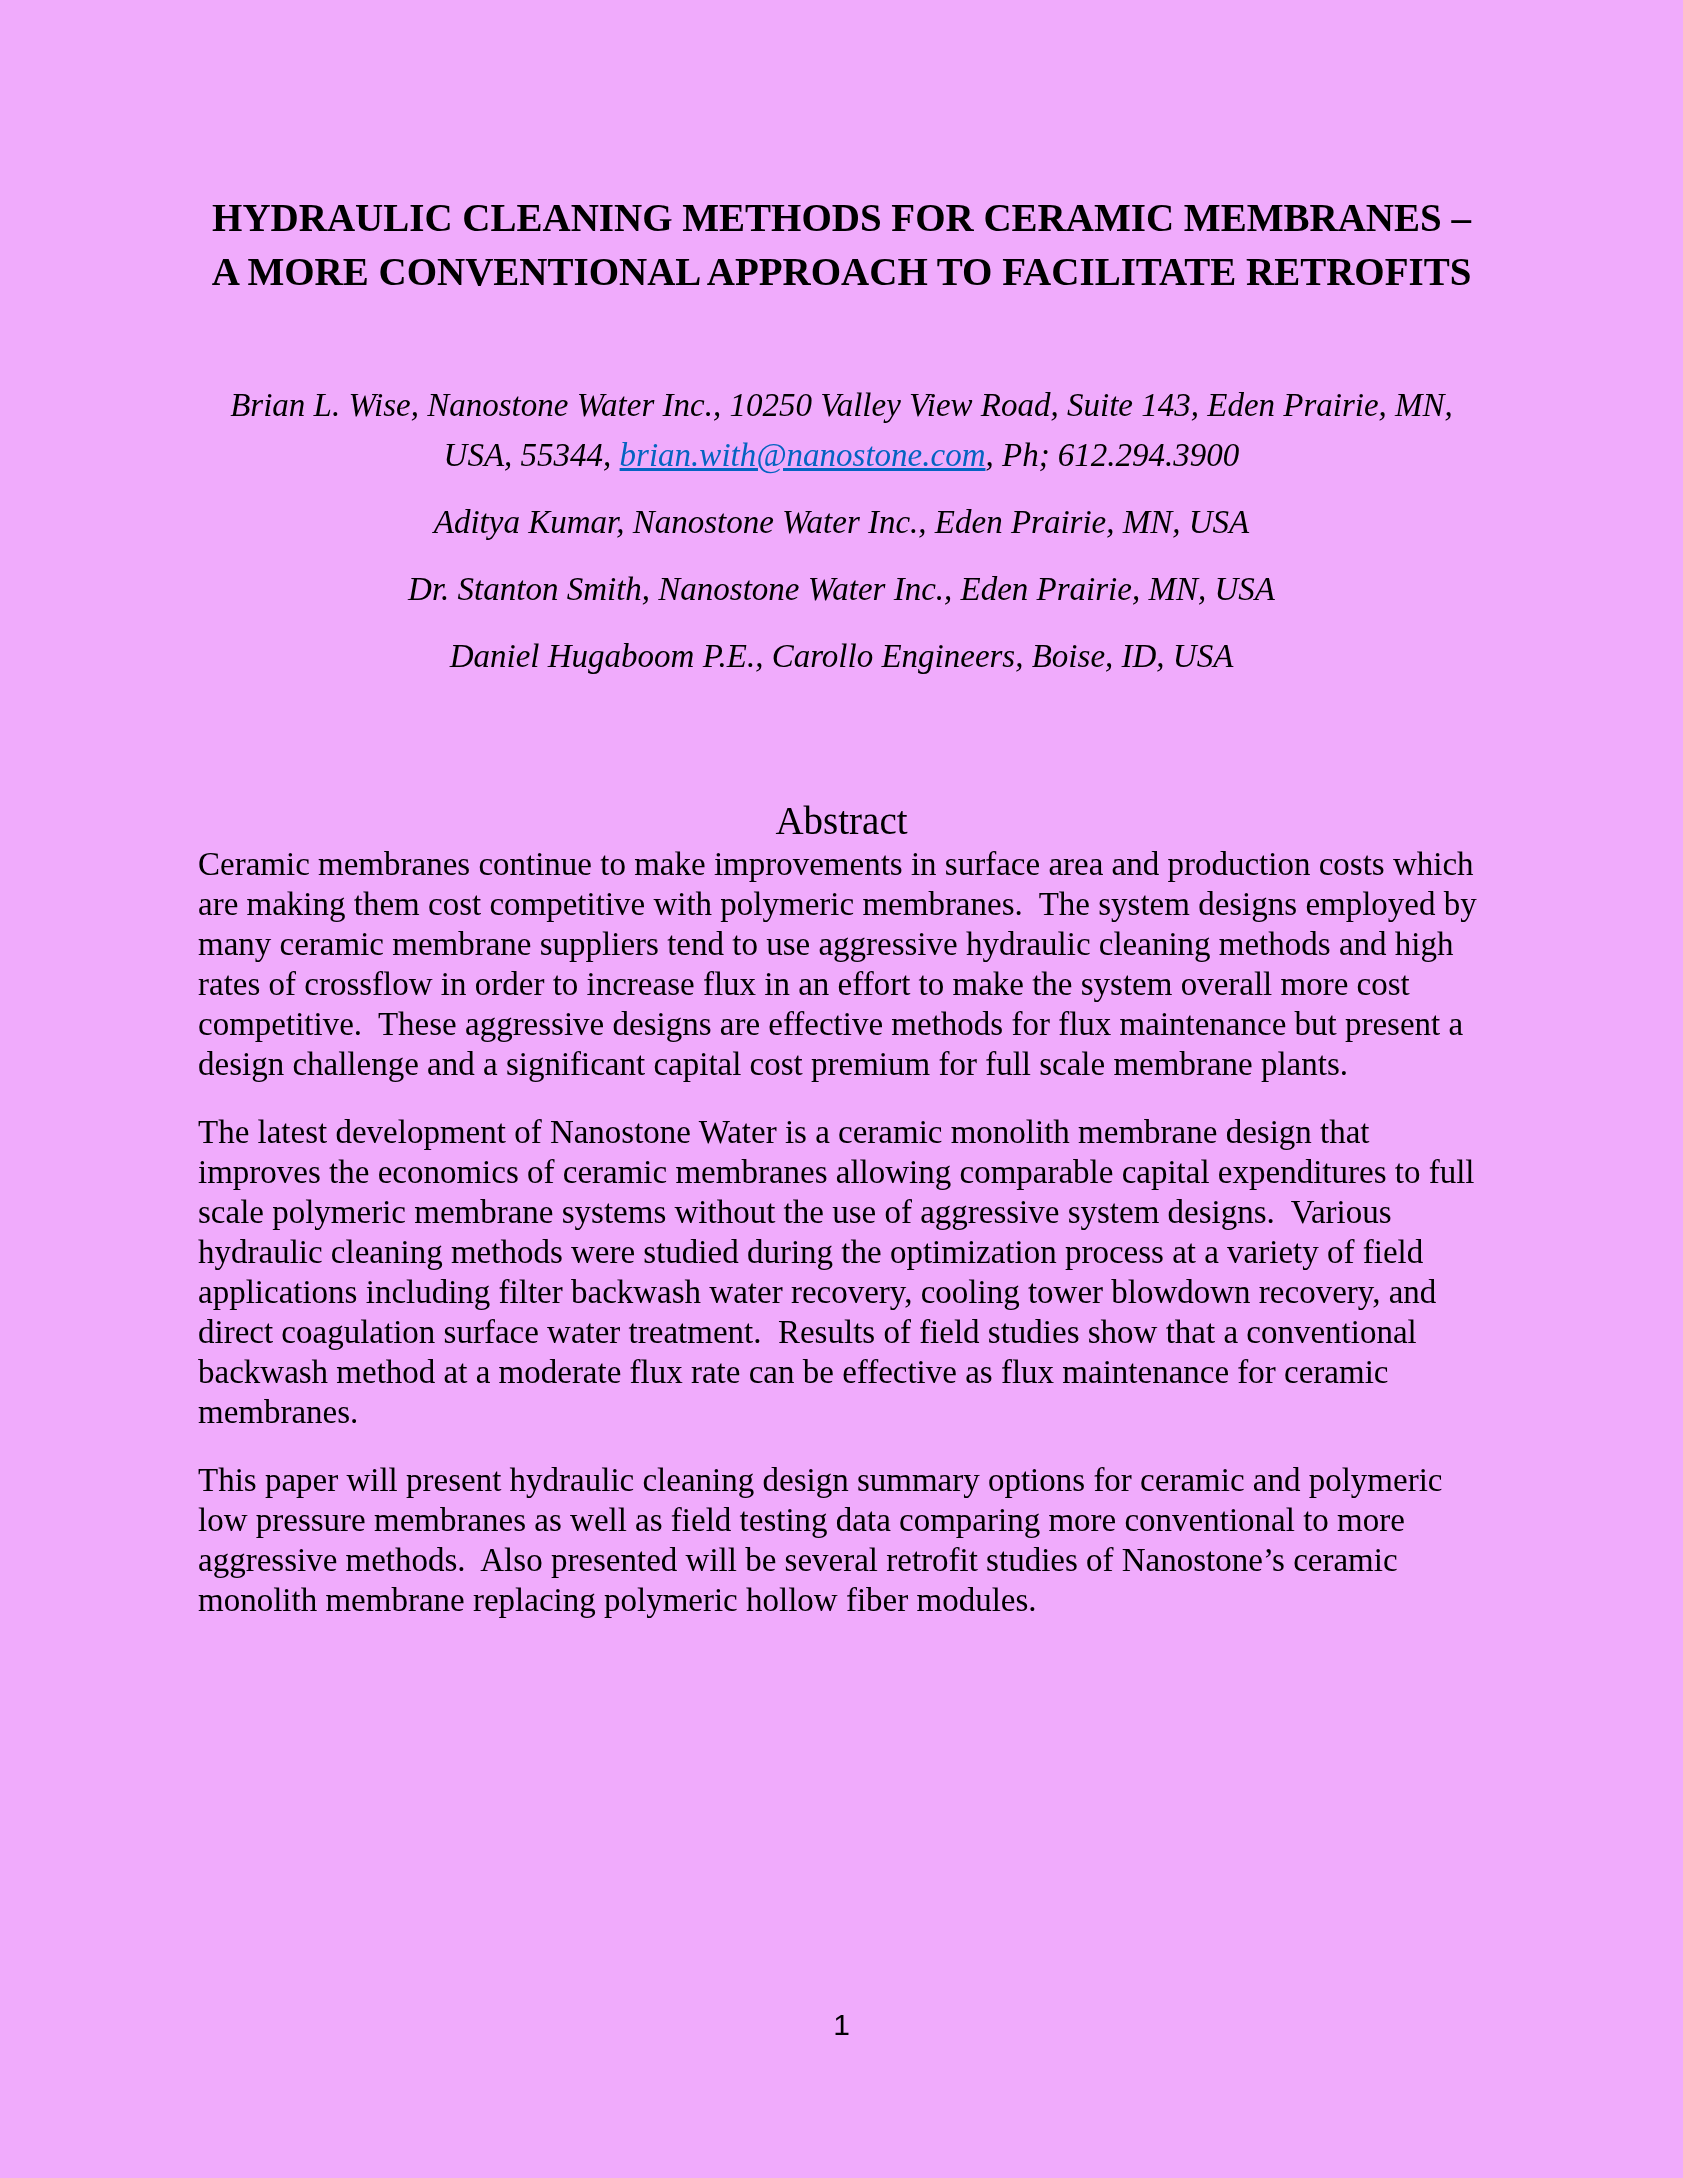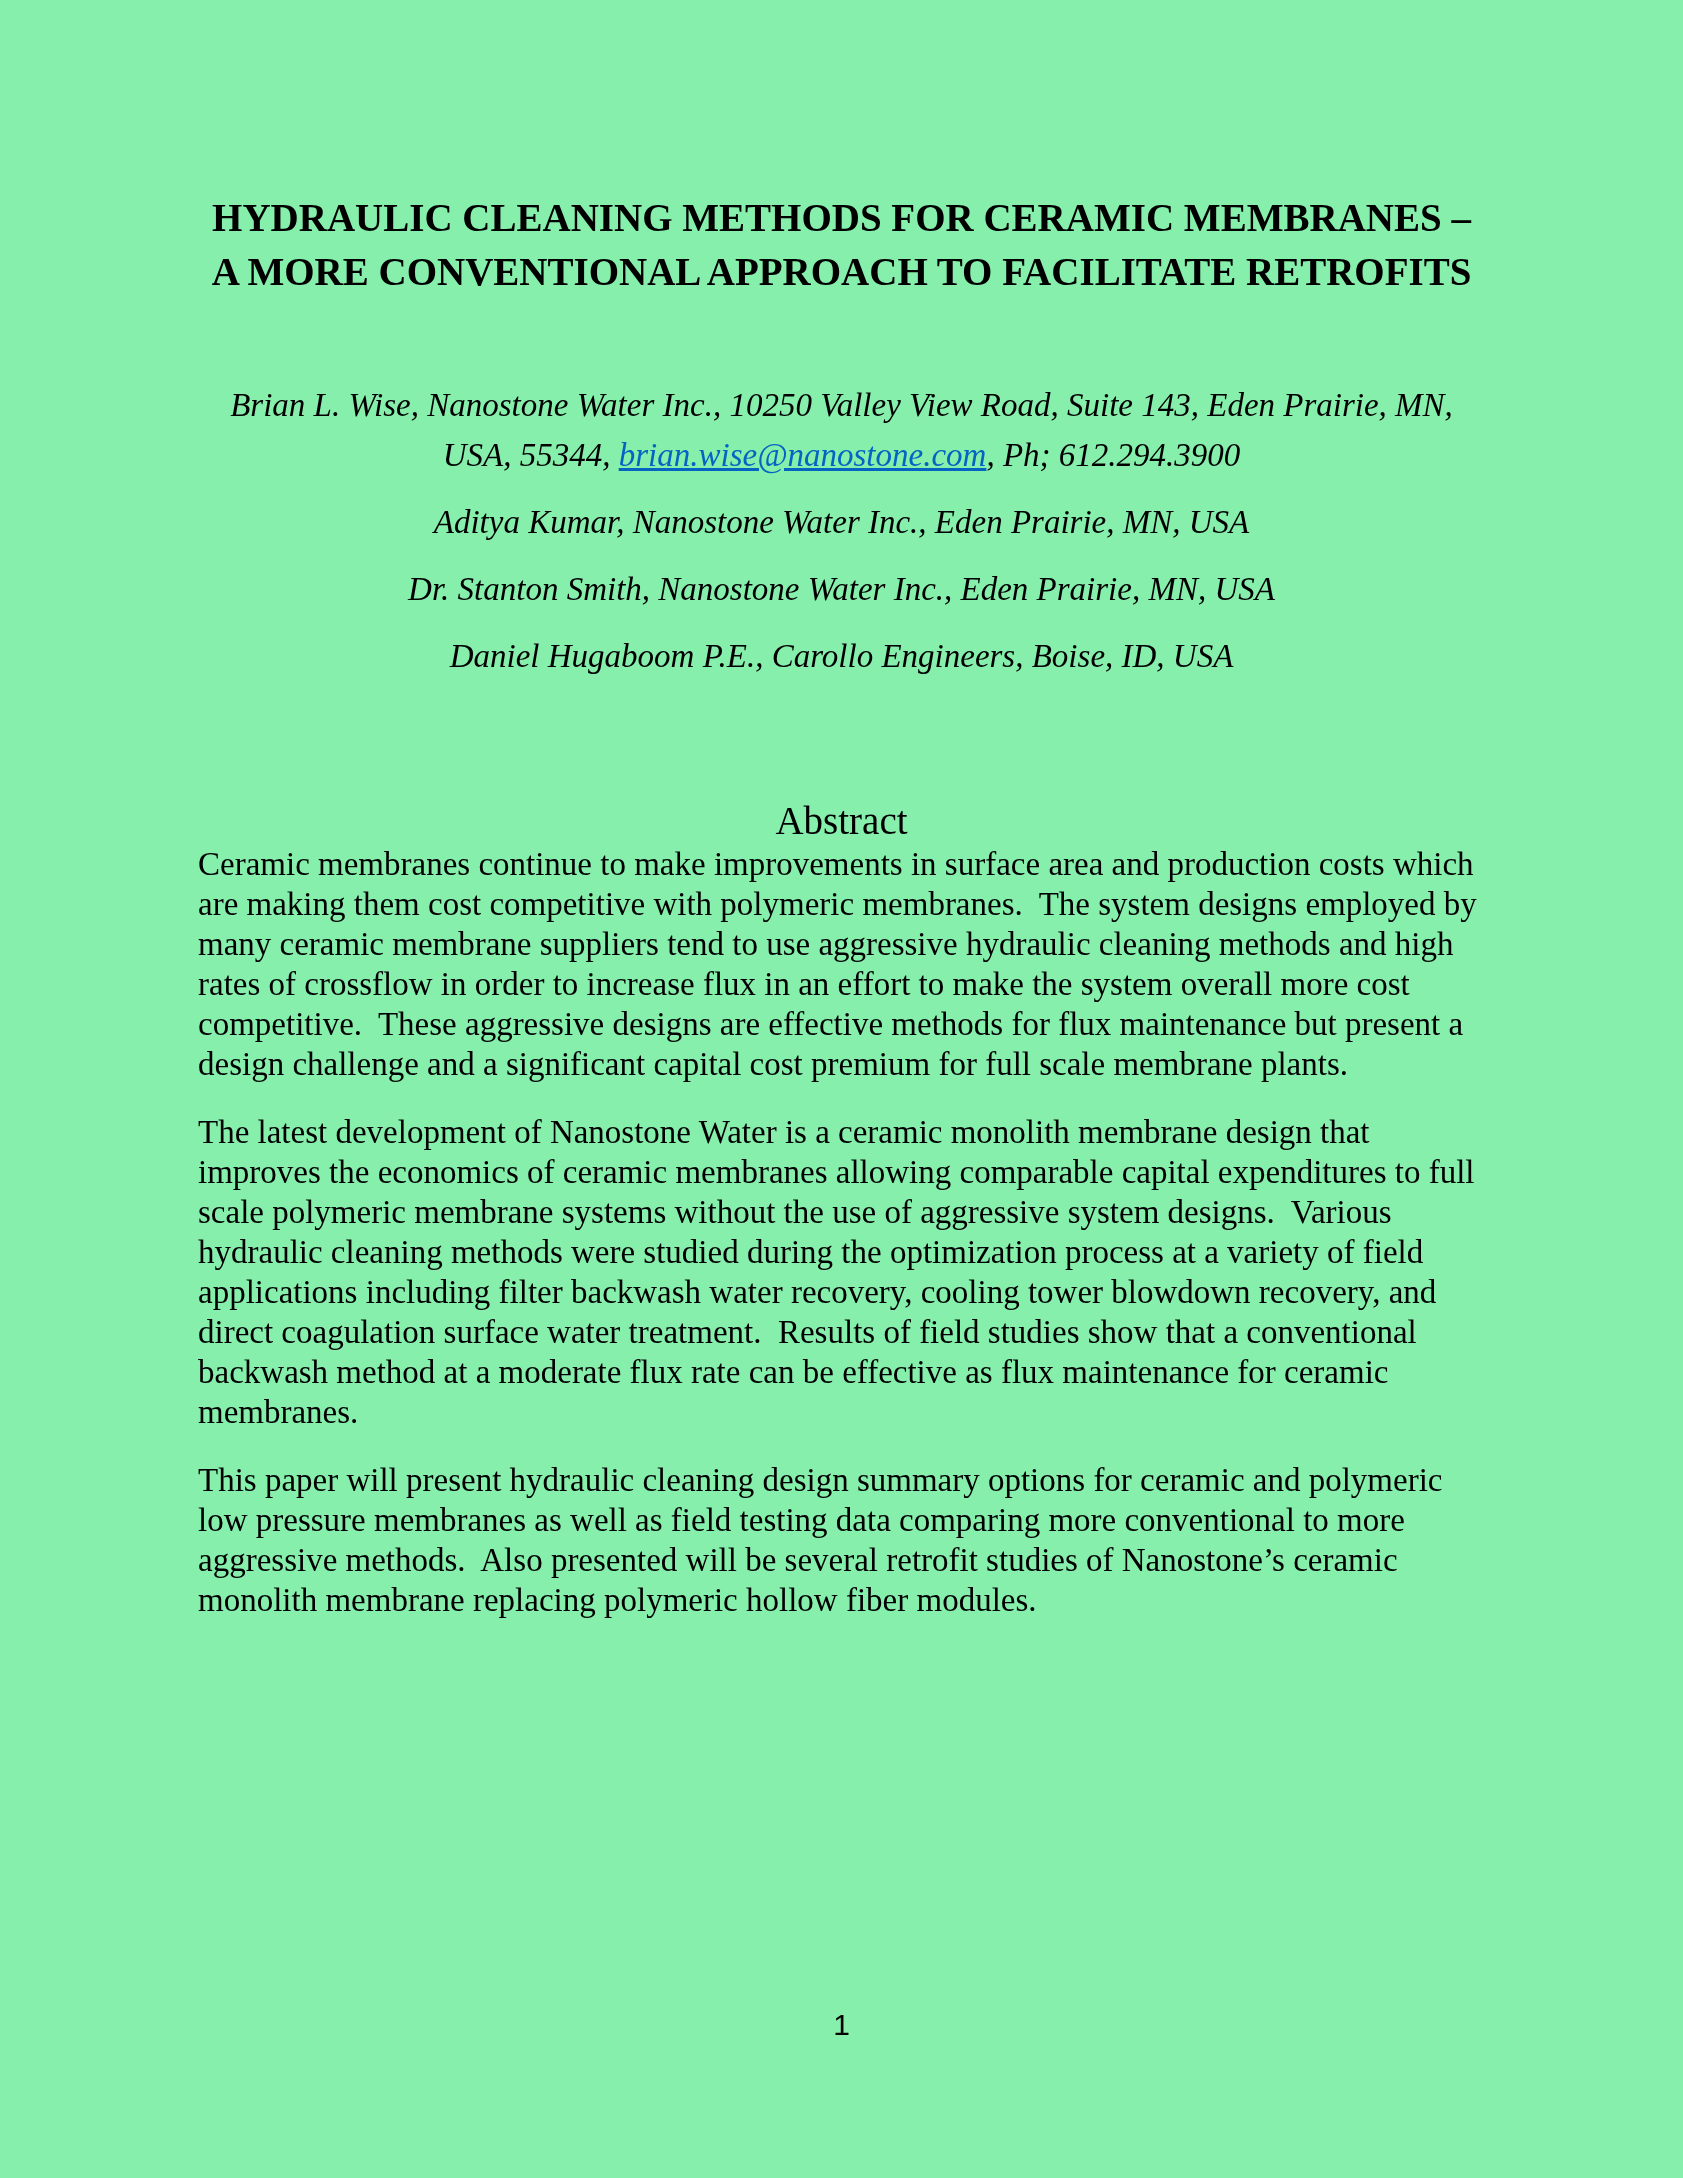--- a/index.html
+++ b/index.html
@@ -4,21 +4,21 @@
 <style>
   html, body {
     margin: 0;
     padding: 0;
     background: #ffffff;
   }
   .page {
     position: relative;
     width: 1683px;
     height: 2178px;
-    background: #86efac;
+    background: #f0abfc;
     color: #000000;
     font-family: "Liberation Serif", serif;
     box-sizing: border-box;
     padding: 191px 198px 0 198px;
     overflow: hidden;
   }
   .title {
     margin: 0;
     font-size: 39px;
     line-height: 54px;
@@ -79,21 +79,21 @@
     <span class="line">HYDRAULIC CLEANING METHODS FOR CERAMIC MEMBRANES –</span>
     <span class="line">A MORE CONVENTIONAL APPROACH TO FACILITATE RETROFITS</span>
   </h1>
 
   <div class="authors">
     <p class="author">
       <span class="line">
         <span>Brian L. Wise, Nanostone Water Inc., 10250 Valley View Road, Suite 143, Eden Prairie, MN,</span>
       </span>
       <span class="line">
-        <span>USA, 55344, </span><a class="email">brian.wise@nanostone.com</a><span>, Ph; 612.294.3900</span>
+        <span>USA, 55344, </span><a class="email">brian.with@nanostone.com</a><span>, Ph; 612.294.3900</span>
       </span>
     </p>
     <p class="author">Aditya Kumar, Nanostone Water Inc., Eden Prairie, MN, USA</p>
     <p class="author">Dr. Stanton Smith, Nanostone Water Inc., Eden Prairie, MN, USA</p>
     <p class="author">Daniel Hugaboom P.E., Carollo Engineers, Boise, ID, USA</p>
   </div>
 
   <h2 class="abstract-heading">Abstract</h2>
 
   <div class="body-text">

